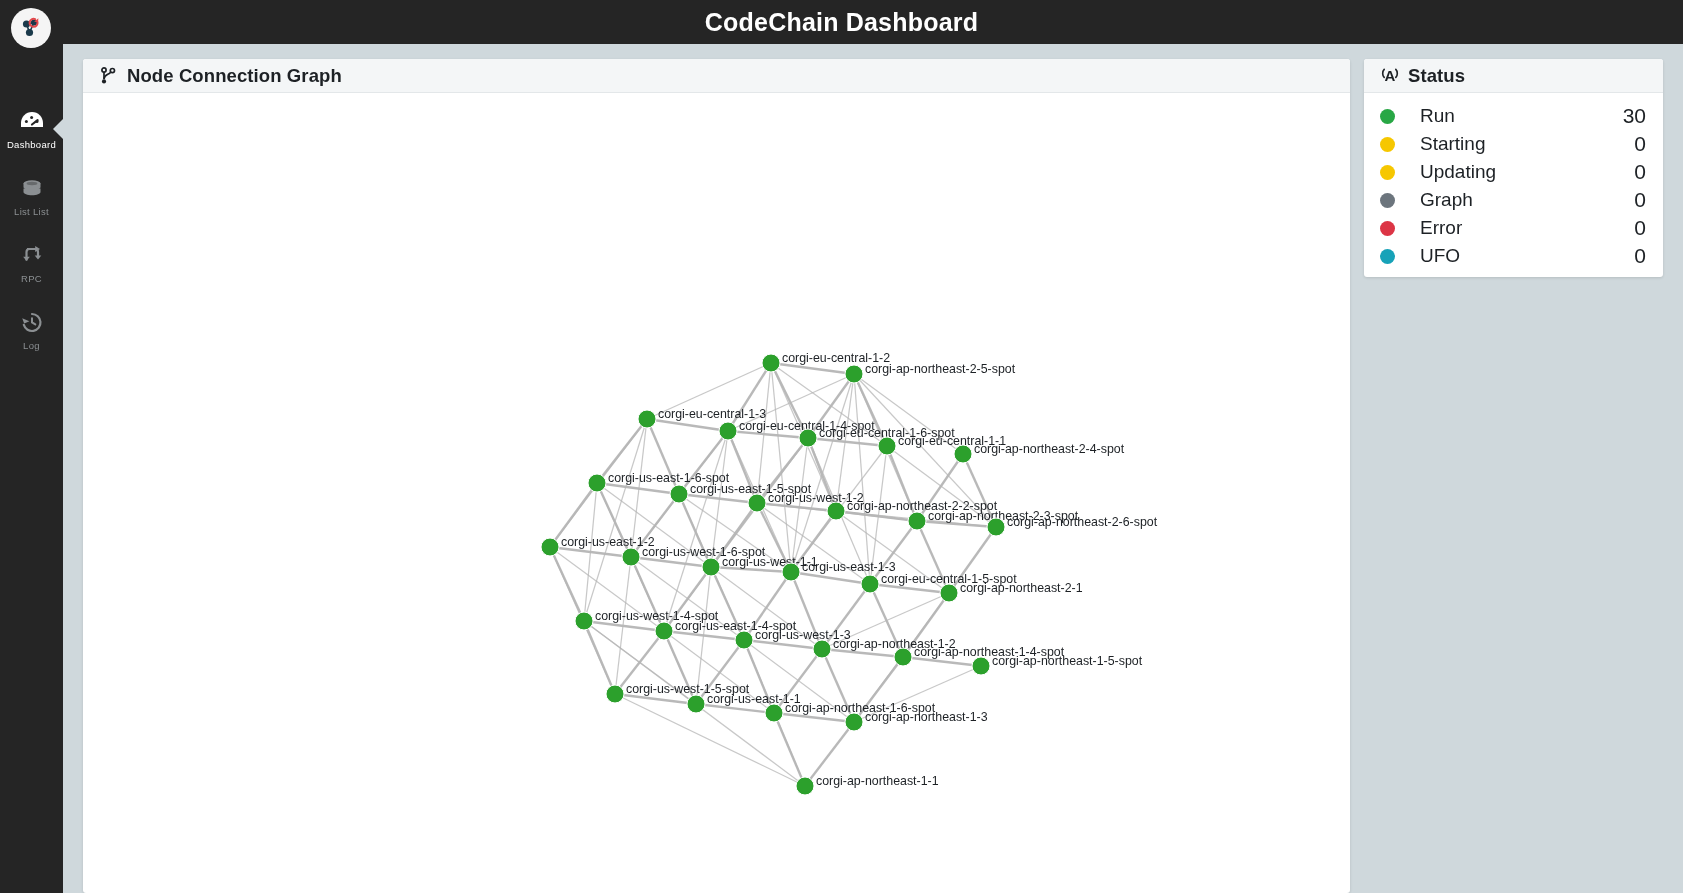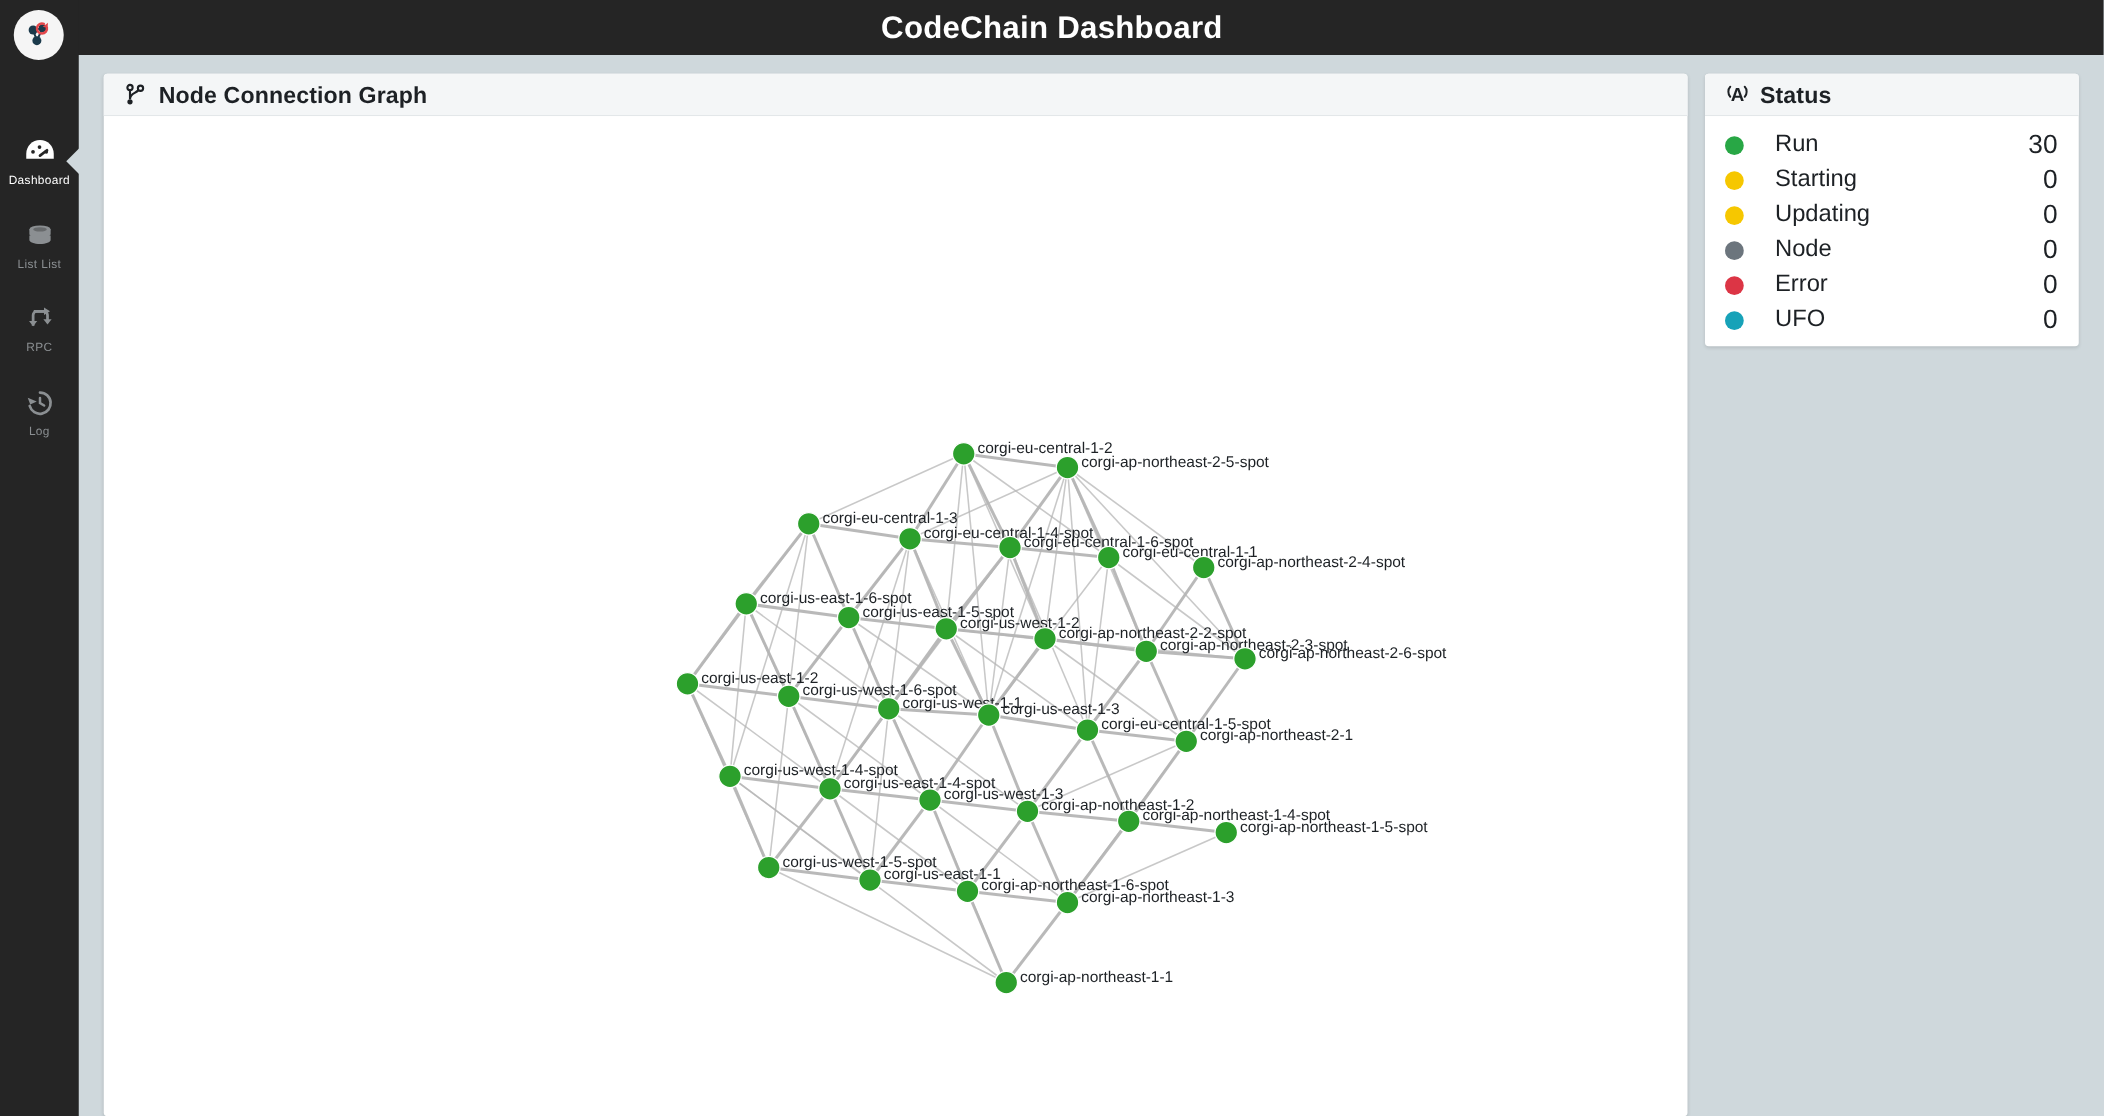--- a/index.html
+++ b/index.html
@@ -394,21 +394,21 @@
             <span class="status-label">Starting</span>
             <span class="status-count">0</span>
           </div>
           <div class="status-row">
             <span class="status-dot" style="background: rgb(246, 199, 0);"></span>
             <span class="status-label">Updating</span>
             <span class="status-count">0</span>
           </div>
           <div class="status-row">
             <span class="status-dot" style="background: rgb(108, 117, 125);"></span>
-            <span class="status-label">Node</span>
+            <span class="status-label">Graph</span>
             <span class="status-count">0</span>
           </div>
           <div class="status-row">
             <span class="status-dot" style="background: rgb(220, 53, 69);"></span>
             <span class="status-label">Error</span>
             <span class="status-count">0</span>
           </div>
           <div class="status-row">
             <span class="status-dot" style="background: rgb(23, 162, 184);"></span>
             <span class="status-label">UFO</span>

